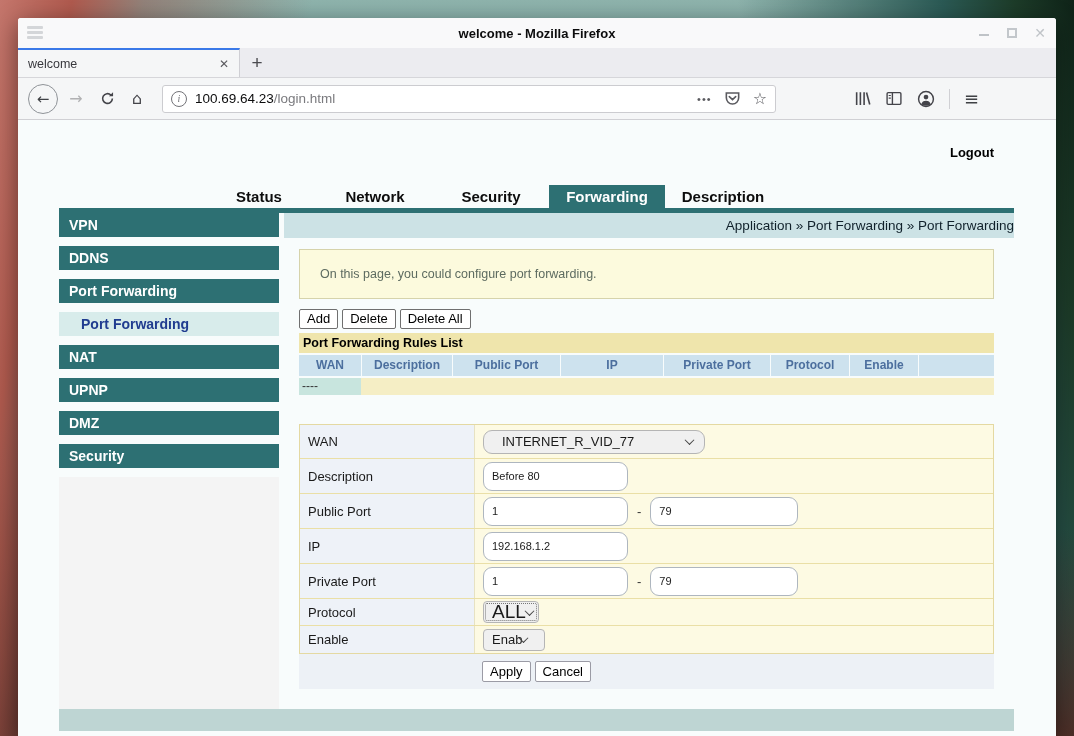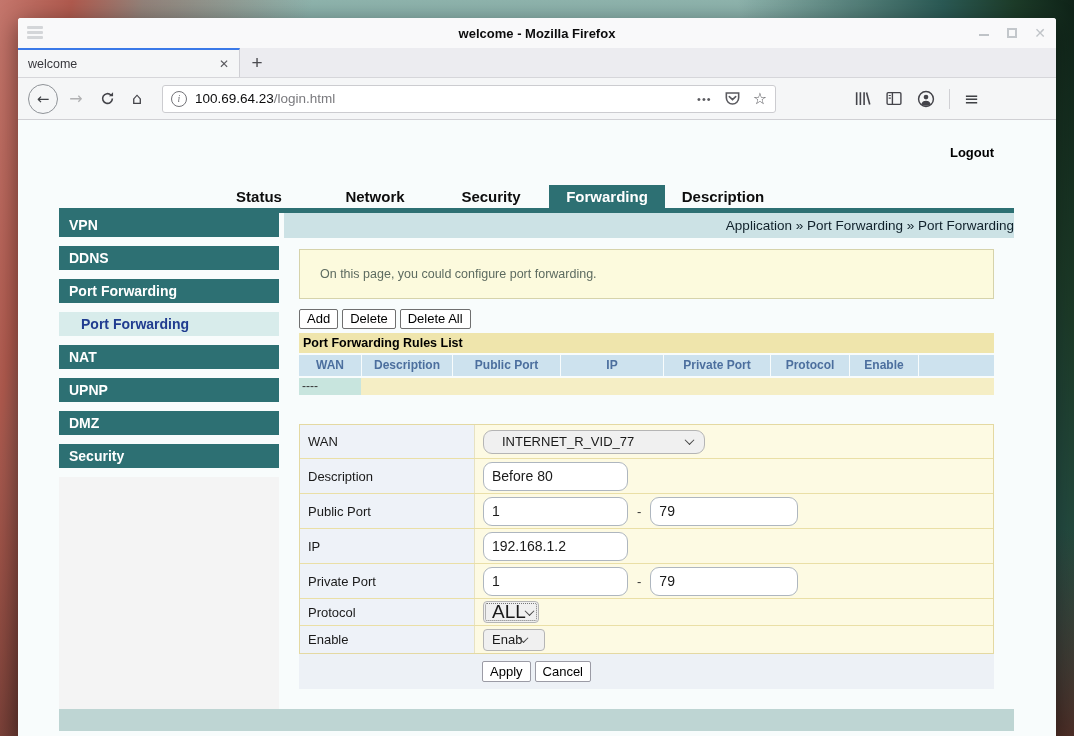--- a/index.html
+++ b/index.html
@@ -125,21 +125,21 @@
   .sel-proto .sel-text { padding-left:8px; font-size:19px; color:#1a1a1a; flex:1; }
   .sel-proto .chev { margin-right:6px; }
   .sel-enable { width:62px; }
   .sel-enable .sel-text { width:38px; padding-left:8px; font-size:13px; color:#1a1a1a;
     white-space:nowrap; overflow:hidden; }
   .sel-enable .chev { margin-right:5px; margin-left:-2px; }
   .chev { width:7px; height:7px; border-right:1.7px solid #444; border-bottom:1.7px solid #444;
     transform:rotate(45deg) translate(-1px,-1px); flex:none; }
 
   .txt { height:29px; width:145px; border:1px solid #aeb6bf; border-radius:9px;
-    padding-left:8px; font-size:14px; color:#1a1a1a; background:#fff;
+    padding-left:8px; font-size:11px; color:#1a1a1a; background:#fff;
     font-family:"Liberation Sans","DejaVu Sans",sans-serif; }
   .txt.to { width:148px; }
   .dash { margin:0 9px; color:#333; font-size:13px; }
 
   .applyrow { margin:0 20px 0 15px; height:35px; background:#edf1f6;
     display:flex; align-items:center; padding-left:183px; gap:4px; }
   .fbtn { background:#fff; border:1px solid #9b9ba5; border-radius:2px; font-size:13px;
     color:#000; padding:2px 7px; cursor:pointer;
     font-family:"Liberation Sans","DejaVu Sans",sans-serif; }
 

